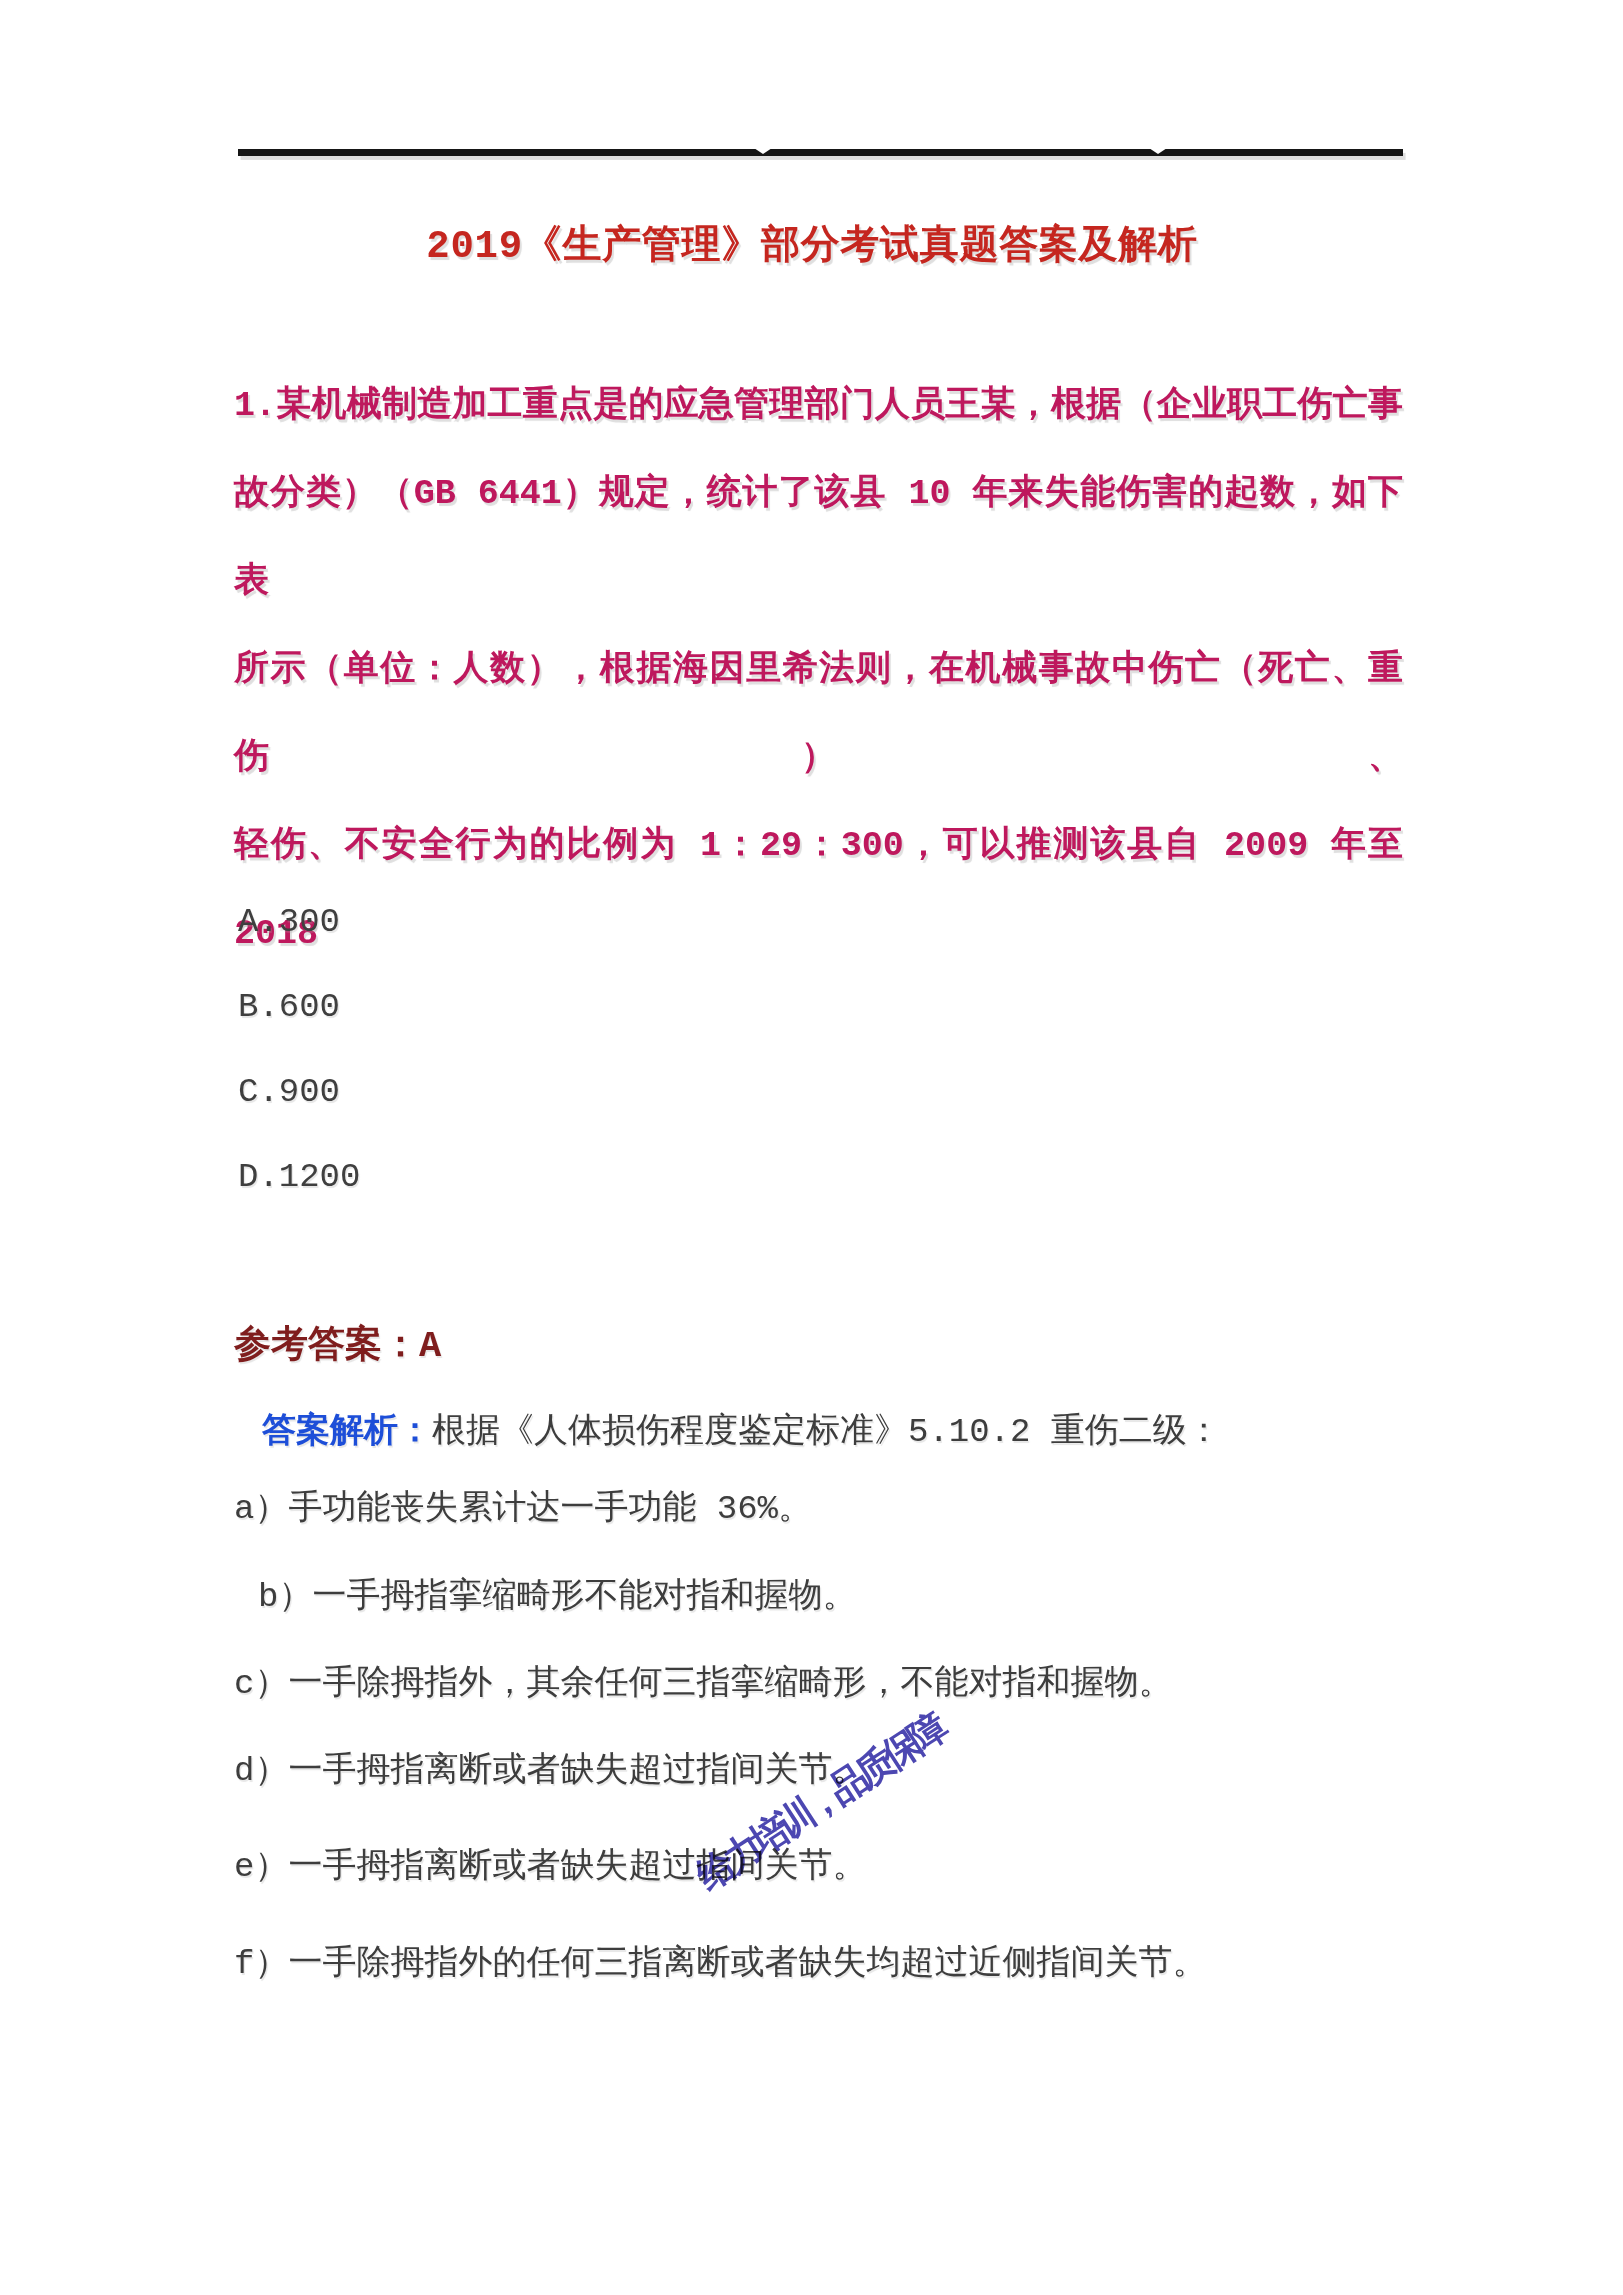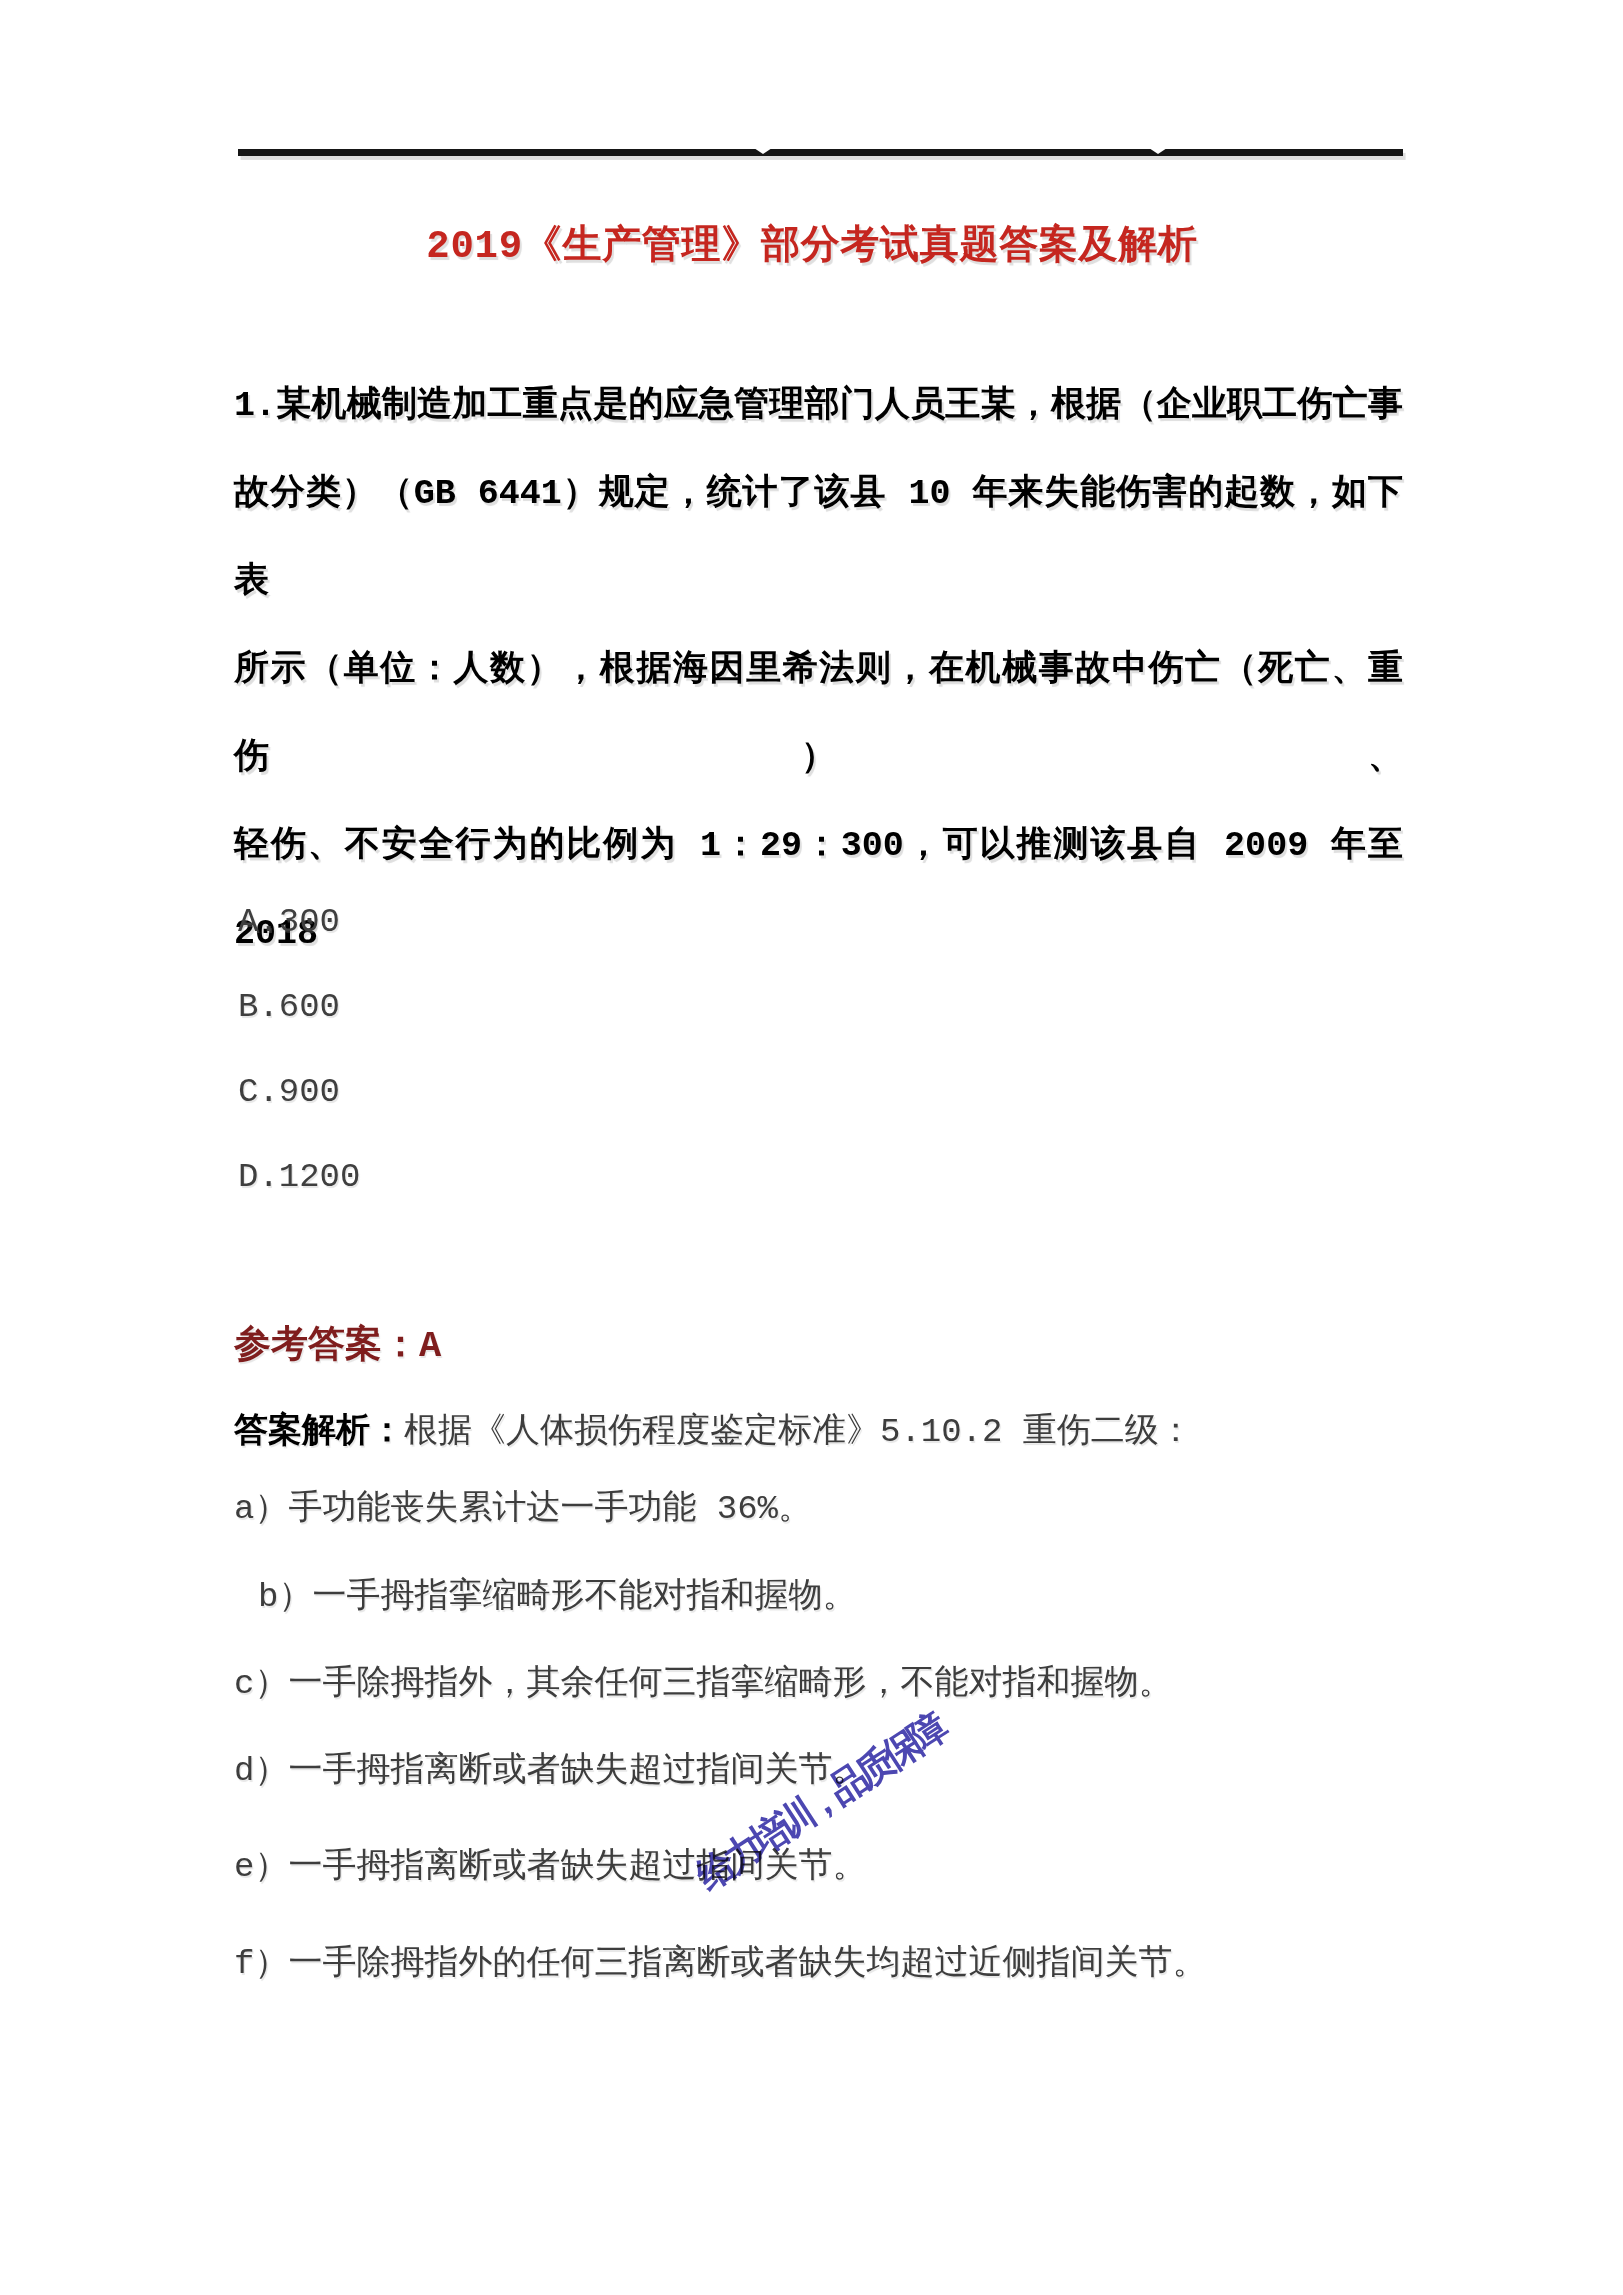--- a/index.html
+++ b/index.html
@@ -29,21 +29,21 @@
     position:absolute;left:0;top:217px;width:100%;
     text-align:center;
     font-size:39px;font-weight:bold;letter-spacing:0.7px;
     color:#c5261f;
     text-shadow:2px 2.6px 0.7px rgba(150,150,150,0.30);
   }
   
   .question{
     position:absolute;left:234px;top:362px;width:1169px;
     font-size:35px;font-weight:bold;line-height:88px;
-    color:#000000;
+    color:#be185d;
     text-shadow:2px 2.6px 0.7px rgba(150,150,150,0.30);
   }
   .q-line{white-space:nowrap;}
   .q-line.just{
     white-space:normal;
     text-align:justify;
     text-align-last:justify;
   }
   
   .options{
@@ -56,21 +56,21 @@
   .answer-line{
     position:absolute;left:234px;top:1325px;
     font-size:37px;line-height:42px;font-weight:bold;color:#7f1d1d;
     text-shadow:1.3px 2px 0.7px rgba(170,170,170,0.28);
   }
   .analysis-line{
     position:absolute;left:234px;top:1411px;
     font-size:34px;line-height:42px;color:#3d3d3d;
     text-shadow:1.3px 2px 0.7px rgba(170,170,170,0.28);
   }
-  .analysis-line .lbl{font-weight:bold;color:#000000;}
+  .analysis-line .lbl{font-weight:bold;color:#1d4ed8;margin-left:28px;}
   .an-item{
     position:absolute;left:234px;
     font-size:34px;line-height:42px;color:#3d3d3d;
     white-space:nowrap;
     text-shadow:1.3px 2px 0.7px rgba(170,170,170,0.28);
   }
   .an-a{top:1488px;} .an-b{top:1576px;margin-left:24px;} .an-c{top:1663px;}
   .an-d{top:1750px;text-align:right;} .an-e{top:1846px;} .an-f{top:1943px;text-align:right;}
   
   .watermark{

